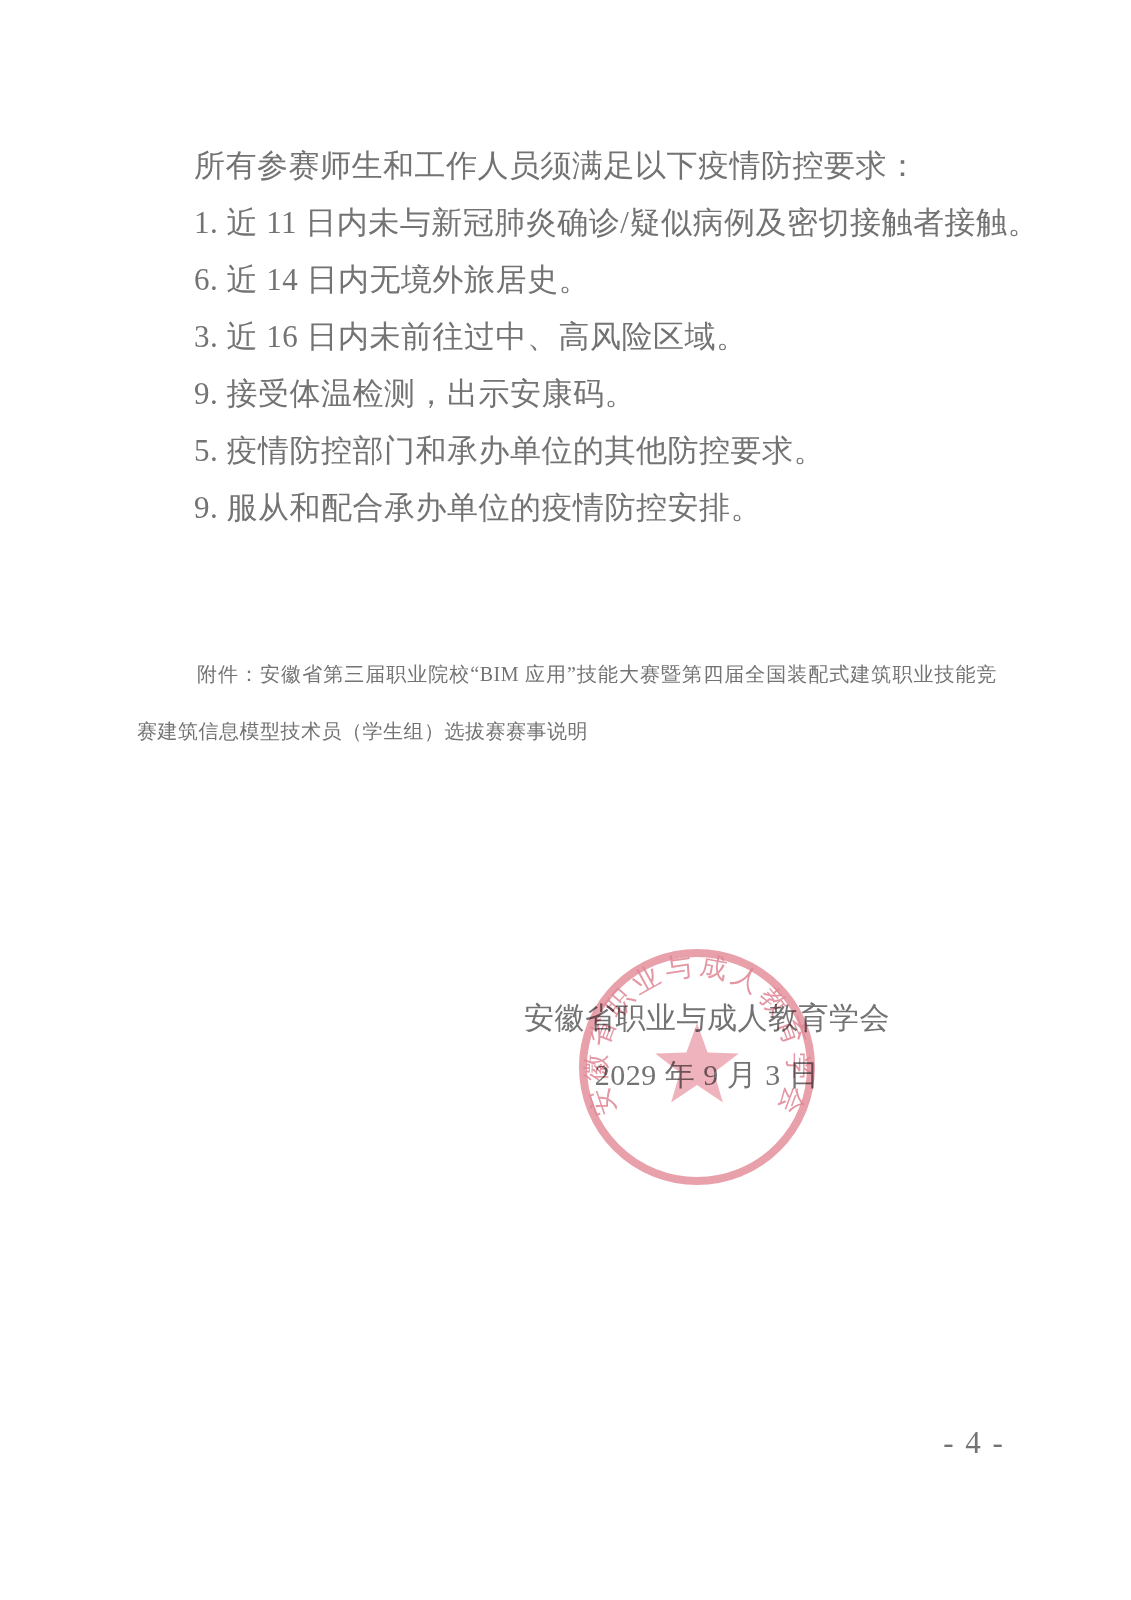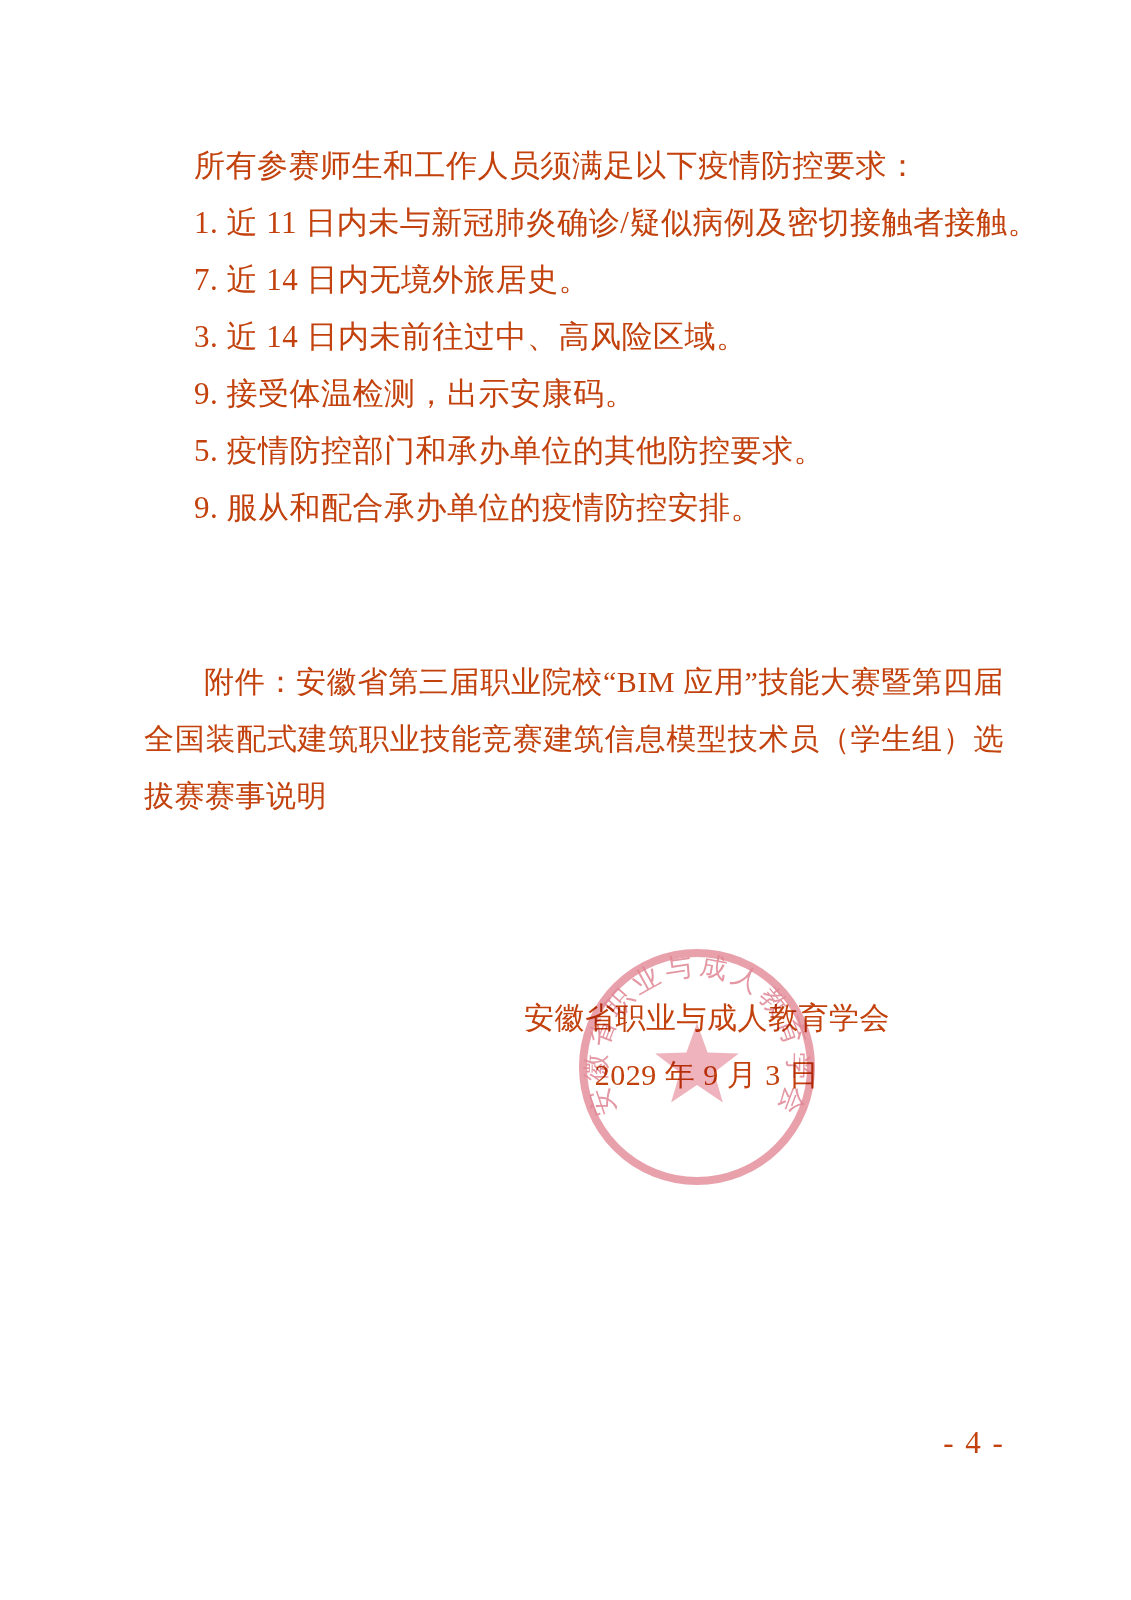--- a/index.html
+++ b/index.html
@@ -3,43 +3,43 @@
 <meta charset="utf-8">
 <style>
   html, body { margin: 0; padding: 0; background: #ffffff; }
   .page {
     position: relative;
     width: 1131px;
     height: 1504px;
     background: #ffffff;
     overflow: hidden;
     font-family: "Liberation Serif", serif;
-    color: #c2410c;
+    color: #737373;
   }
   .content {
     position: absolute;
     left: 137px;
     top: 137px;
     width: 860px;
     font-size: 31px;
     line-height: 57px;
   }
   .content p {
     margin: 0;
     padding-left: 57px;
     white-space: nowrap;
     letter-spacing: 0.5px;
   }
   .attachment {
     position: absolute;
     left: 137px;
     top: 646px;
     width: 860px;
-    margin: 7px;
-    font-size: 30px;
+    margin: 0;
+    font-size: 20px;
     line-height: 57px;
     text-indent: 60px;
     text-align: justify;
     letter-spacing: 0.5px;
   }
   .signature {
     position: absolute;
     left: 497px;
     top: 989px;
     width: 420px;
@@ -71,22 +71,22 @@
   }
 </style>
 </head>
 <body>
 
 <div class="page">
 
   <div class="content">
     <p>所有参赛师生和工作人员须满足以下疫情防控要求：</p>
     <p>1. 近 11 日内未与新冠肺炎确诊/疑似病例及密切接触者接触。</p>
-    <p>7. 近 14 日内无境外旅居史。</p>
-    <p>3. 近 14 日内未前往过中、高风险区域。</p>
+    <p>6. 近 14 日内无境外旅居史。</p>
+    <p>3. 近 16 日内未前往过中、高风险区域。</p>
     <p>9. 接受体温检测，出示安康码。</p>
     <p>5. 疫情防控部门和承办单位的其他防控要求。</p>
     <p>9. 服从和配合承办单位的疫情防控安排。</p>
   </div>
 
   <p class="attachment">附件：安徽省第三届职业院校“BIM 应用”技能大赛暨第四届全国装配式建筑职业技能竞赛建筑信息模型技术员（学生组）选拔赛赛事说明</p>
 
   <div class="signature">
     <p>安徽省职业与成人教育学会</p>
     <p>2029 年 9 月 3 日</p>

